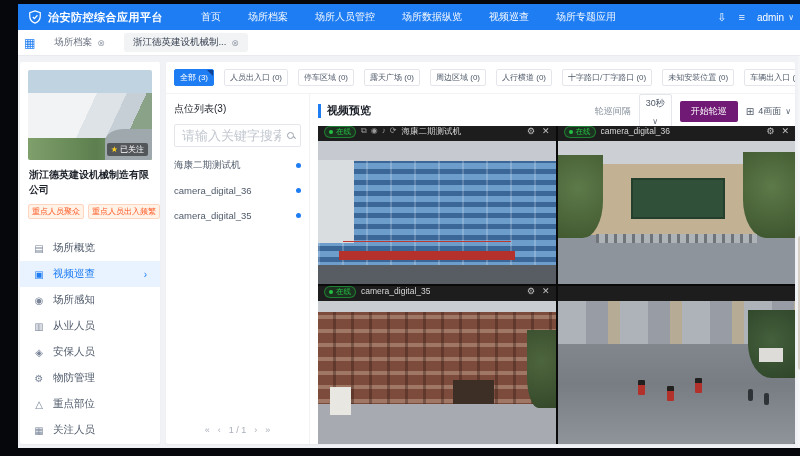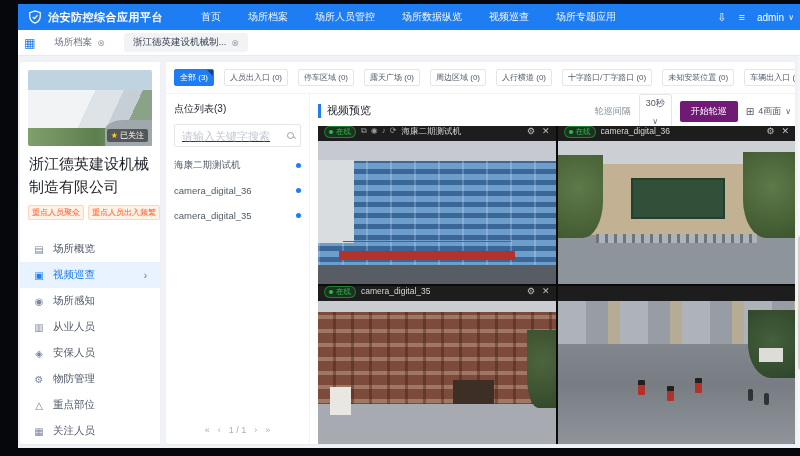--- a/index.html
+++ b/index.html
@@ -36,56 +36,56 @@
   .left-card{width:140px;flex:none;background:#fff;border-radius:2px;box-shadow:0 1px 2px rgba(0,0,0,.04);overflow:hidden;display:flex;flex-direction:column;}
   .photo{margin:8px 8px 6px;height:90px;position:relative;border-radius:2px;overflow:hidden;
     background:
       linear-gradient(180deg,#bfd3e0 0,#bfd3e0 26%,rgba(0,0,0,0) 26%),
       linear-gradient(115deg,#f1f3f4 0 48%,#dde3e7 48% 66%,#c6cfd5 66% 78%,rgba(0,0,0,0) 78%),
       #8aa287;}
   .photo-green{position:absolute;left:0;bottom:0;width:100%;height:24%;background:linear-gradient(90deg,#7fa06b,#5d7f4f 55%,#8ba375);}
   .photo-road{position:absolute;right:0;bottom:0;width:38%;height:34%;background:#9fa8ad;border-radius:40% 0 0 0;}
   .follow-badge{position:absolute;right:4px;bottom:4px;background:rgba(20,20,20,.55);color:#fff;font-size:8px;padding:1px 4px;border-radius:2px;display:flex;gap:2px;align-items:center;}
   .follow-badge .star{color:#ffd021;font-size:8px;}
-  .company{padding:1px 9px 2px;font-size:15px;font-weight:normal;color:#1d2129;line-height:1.5;}
+  .company{padding:1px 9px 2px;font-size:10px;font-weight:bold;color:#1d2129;line-height:1.5;}
   .alert-tags{padding:5px 8px 0;display:flex;gap:4px;}
   .alert-tag{font-size:8px;color:#ff5722;background:#fff3e8;border:1px solid #ffd5c2;padding:1px 3px;border-radius:2px;white-space:nowrap;}
   .menu{margin-top:16px;display:flex;flex-direction:column;}
   .menu-item{height:26px;flex:none;display:flex;align-items:center;gap:8px;padding:0 13px;font-size:10.5px;color:#4e5969;cursor:pointer;}
   .menu-item .micon{width:12px;text-align:center;font-size:10px;color:#7a8599;}
   .menu-item.active{background:#e9f3ff;color:#1e7df2;}
   .menu-item.active .micon{color:#1e7df2;}
   .menu-chevron{margin-left:auto;font-size:10px;color:#1e7df2;}
 
   
   .main-card{flex:1;background:#fff;border-radius:2px;box-shadow:0 1px 2px rgba(0,0,0,.04);display:flex;flex-direction:column;min-width:0;overflow:hidden;}
   .filter-row{flex:none;display:flex;align-items:center;gap:10px;padding:7px 8px 7px;border-bottom:1px solid #f2f3f5;overflow:hidden;}
   .ftag{font-size:8px;color:#4e5969;border:1px solid #e5e6eb;background:#fff;padding:2px 5px;border-radius:2px;white-space:nowrap;cursor:pointer;position:relative;}
   .ftag.active{background:#1e7df2;color:#fff;border-color:#1e7df2;}
   .ftag.active::after{content:"";position:absolute;top:0;right:0;border:3px solid rgba(0,0,0,0);border-top-color:#11408f;border-right-color:#11408f;}
 
   .main-body{flex:1;display:flex;min-height:0;}
   .list-panel{width:127px;flex:none;border-right:1px solid #f2f3f5;padding:8px 8px 2px;display:flex;flex-direction:column;min-height:0;}
   .lp-title{font-size:10px;color:#1d2129;margin-bottom:8px;}
   .search{height:21px;flex:none;border:1px solid #e5e6eb;border-radius:2px;display:flex;align-items:center;padding:0 5px;gap:4px;background:#fff;}
-  .search input{border:0;outline:0;flex:1;min-width:0;font-size:11px;color:#333;background:none;text-decoration:underline;}
+  .search input{border:0;outline:0;flex:1;min-width:0;font-size:13px;color:#333;background:none;}
   .search input::placeholder{color:#c2c7cf;}
   .mag{width:8px;height:8px;flex:none;position:relative;}
   .mag::before{content:"";position:absolute;left:0;top:0;width:5px;height:5px;border:1px solid #9aa2ad;border-radius:50%;}
   .mag::after{content:"";position:absolute;left:5.5px;top:5.5px;width:3px;height:1px;background:#9aa2ad;transform:rotate(45deg);}
   .cam-list{margin-top:6px;}
   .cam-item{height:25px;display:flex;align-items:center;justify-content:space-between;font-size:9.5px;color:#4e5969;cursor:pointer;}
   .cam-name{overflow:hidden;white-space:nowrap;text-overflow:ellipsis;}
   .bluedot{width:5px;height:5px;flex:none;border-radius:50%;background:#1e7df2;}
   .lp-pager{margin-top:auto;display:flex;justify-content:center;align-items:center;gap:8px;font-size:9px;color:#a9aeb8;padding:7px 0;}
   .pager-btn{cursor:pointer;}
 
   .video-panel{flex:1;display:flex;flex-direction:column;padding:5px 0 0 8px;min-width:0;min-height:0;}
   .vp-head{flex:none;display:flex;align-items:center;height:24px;margin-bottom:3px;padding-right:4px;}
-  .vp-title{font-size:11px;font-weight:normal;color:#1d2129;border-left:3px solid #1e7df2;padding-left:6px;line-height:1.2;}
+  .vp-title{font-size:11px;font-weight:bold;color:#1d2129;border-left:3px solid #1e7df2;padding-left:6px;line-height:1.2;}
   .vp-ctrl{margin-left:auto;display:flex;align-items:center;gap:8px;}
   .ctrl-label{font-size:9px;color:#86909c;}
   .select{border:1px solid #e5e6eb;border-radius:2px;padding:2px 6px;color:#4e5969;display:flex;align-items:center;gap:7px;font-size:9px;cursor:pointer;background:#fff;flex-direction:column;}
   .btn-primary{background:#701a75;color:#fff;border:none;border-radius:2px;padding:4px 11px;font-size:9px;cursor:pointer;}
   .layout-sel{display:flex;align-items:center;gap:4px;font-size:9px;color:#4e5969;cursor:pointer;}
   .grid-icon{font-size:10px;color:#4e5969;}
 
   .video-grid{flex:1;display:grid;grid-template-columns:1fr 1fr;grid-template-rows:1fr 1fr;gap:2px;background:#0a0a0a;min-height:0;}
   .tile{display:flex;flex-direction:column;background:#000;min-height:0;min-width:0;}
   .tile-head{height:15px;flex:none;background:#1d1d1d;display:flex;align-items:flex-start;gap:5px;padding:0 6px;}

